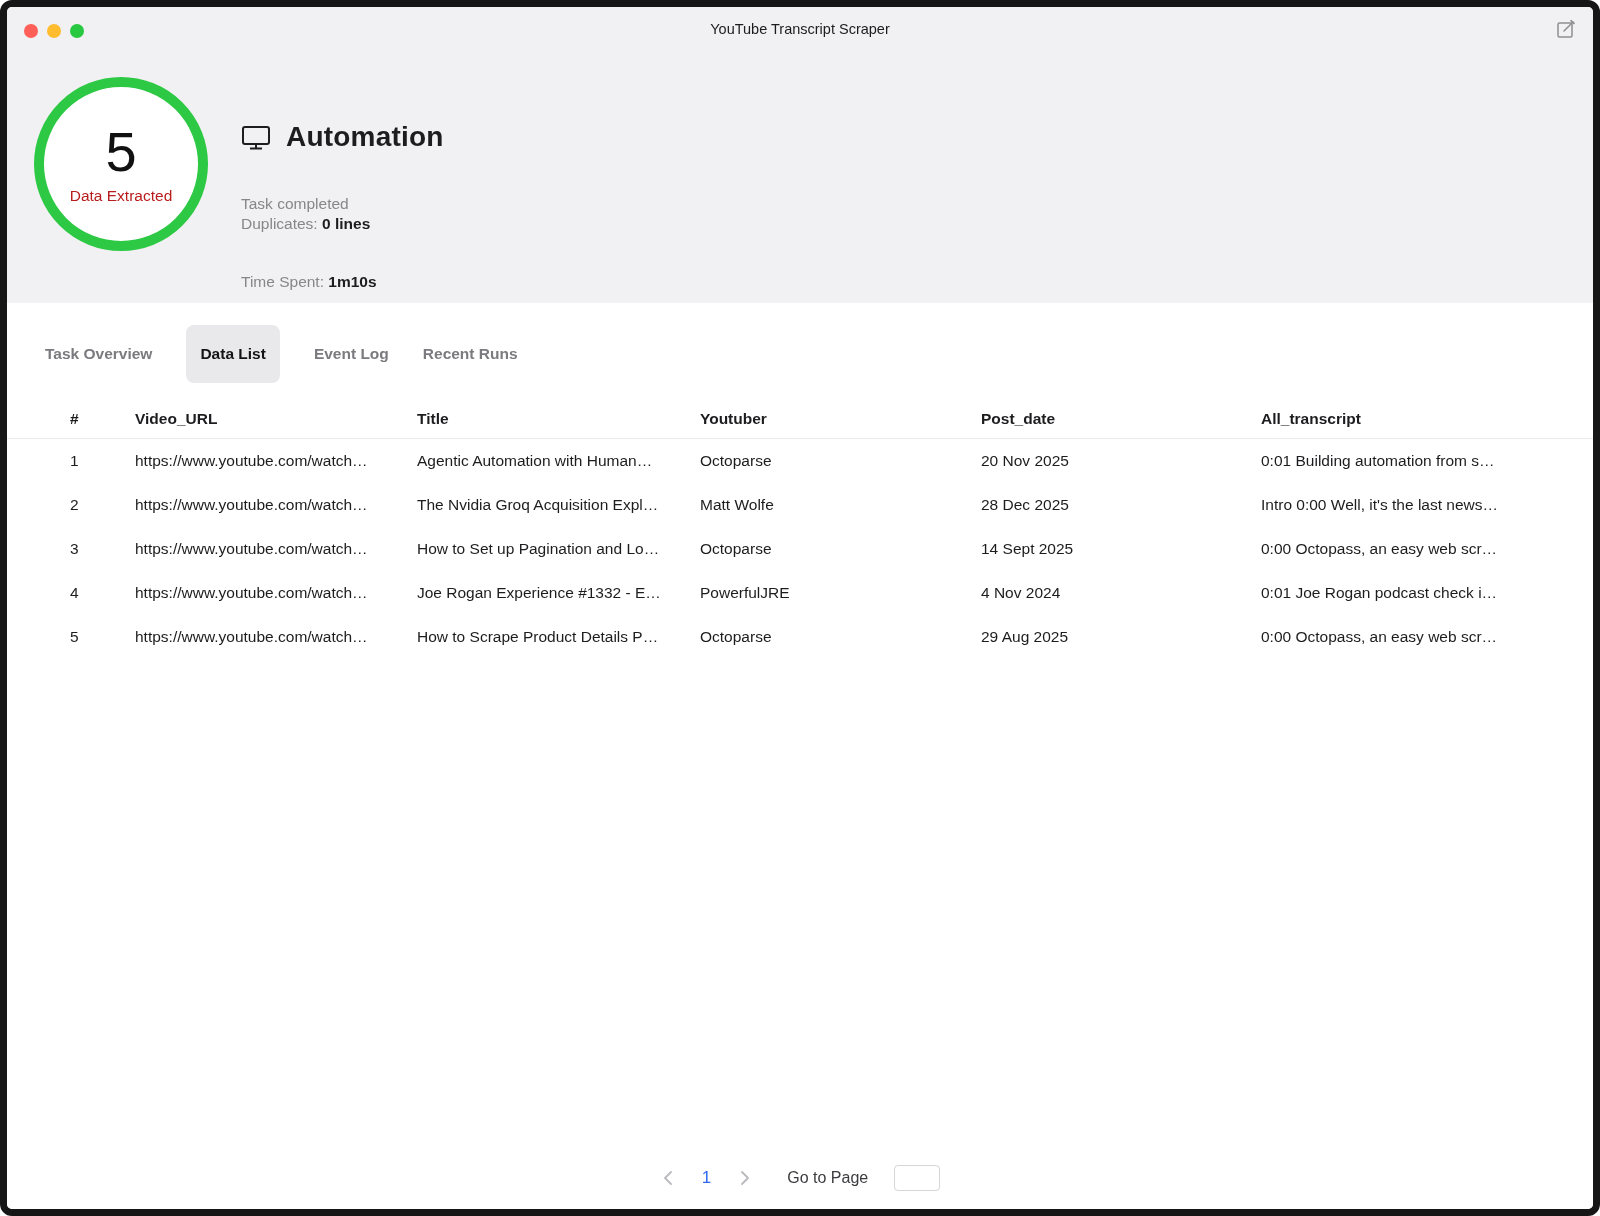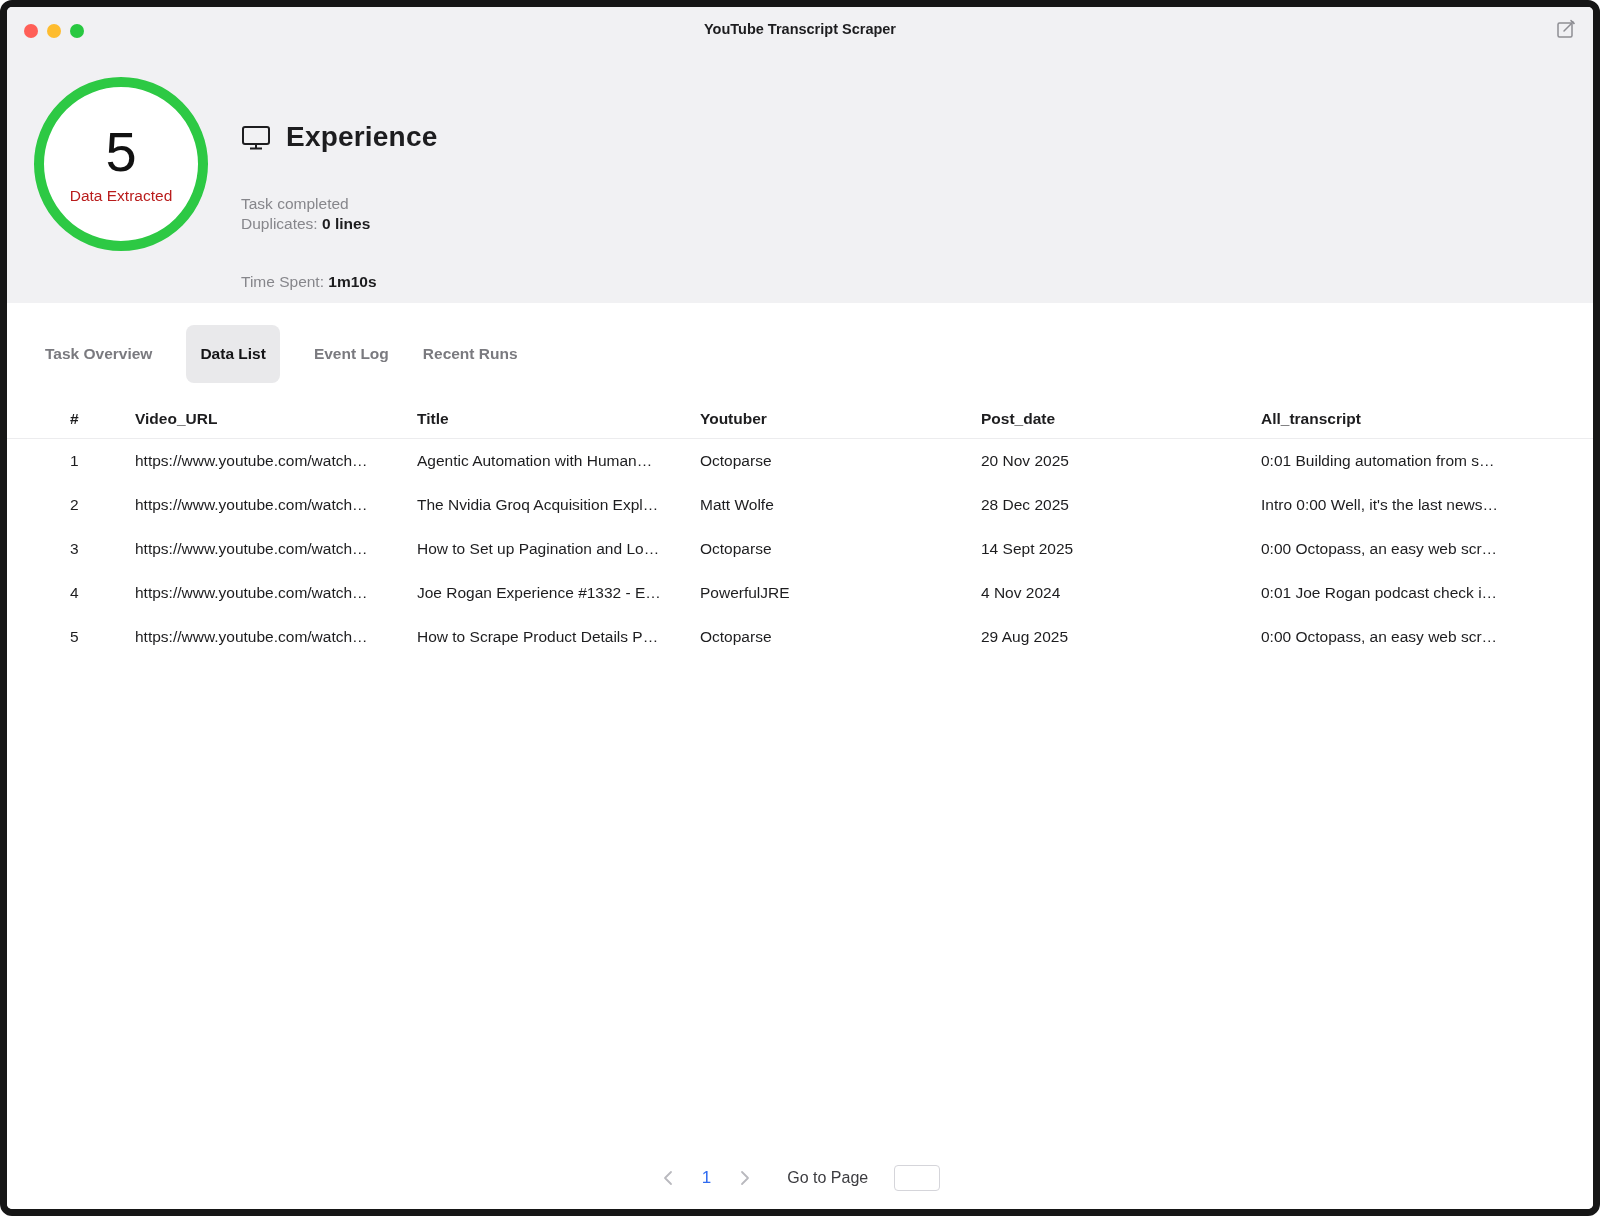--- a/index.html
+++ b/index.html
@@ -12,21 +12,21 @@
   
   .titlebar { position:relative; height:44px; background:#f1f1f3; }
   .traffic { position:absolute; top:17px; left:17px; display:flex; gap:9px; }
   .light { width:14px; height:14px; border-radius:50%; }
   .light.red { background:#ff5f57; }
   .light.yellow { background:#febc2e; }
   .light.green { background:#28c840; }
   .win-title {
     position:absolute; left:0; right:0; top:0; height:44px;
     display:flex; align-items:center; justify-content:center;
-    font-size:14.5px; font-weight:700; color:#1d1d1f;
+    font-size:14.5px; font-weight:400; color:#1d1d1f;
   }
   .edit-btn { position:absolute; right:16px; top:11px; width:22px; height:22px; cursor:pointer; }
   
   .header { position:relative; height:252px; background:#f1f1f3; }
   .stat-circle {
     position:absolute; left:27px; top:26px; width:174px; height:174px;
     border:10px solid #2dc944; border-radius:50%; background:#fff;
     display:flex; flex-direction:column; align-items:center; justify-content:center;
   }
   .stat-count { font-size:56px; font-weight:500; color:#111; line-height:1; }
@@ -102,21 +102,21 @@
     </div>
 
     <div class="status-row">
       <span>
         <svg width="30" height="26" viewBox="0 0 30 26" fill="none" stroke="#1d1d1f" stroke-width="2">
           <rect x="2" y="3" width="26" height="17" rx="2"></rect>
           <line x1="15" y1="20" x2="15" y2="24"></line>
           <line x1="9" y1="24.5" x2="21" y2="24.5"></line>
         </svg>
       </span>
-      <span class="status-title">Experience</span>
+      <span class="status-title">Automation</span>
     </div>
     <div class="status-sub">Task completed</div>
 
     <div class="stats-line">
       <div class="stat-pair">
         <span class="k">Duplicates:</span>
         <span class="v">0 lines</span>
       </div>
       <div class="stat-pair">
         <span class="k">Time Spent:</span>

